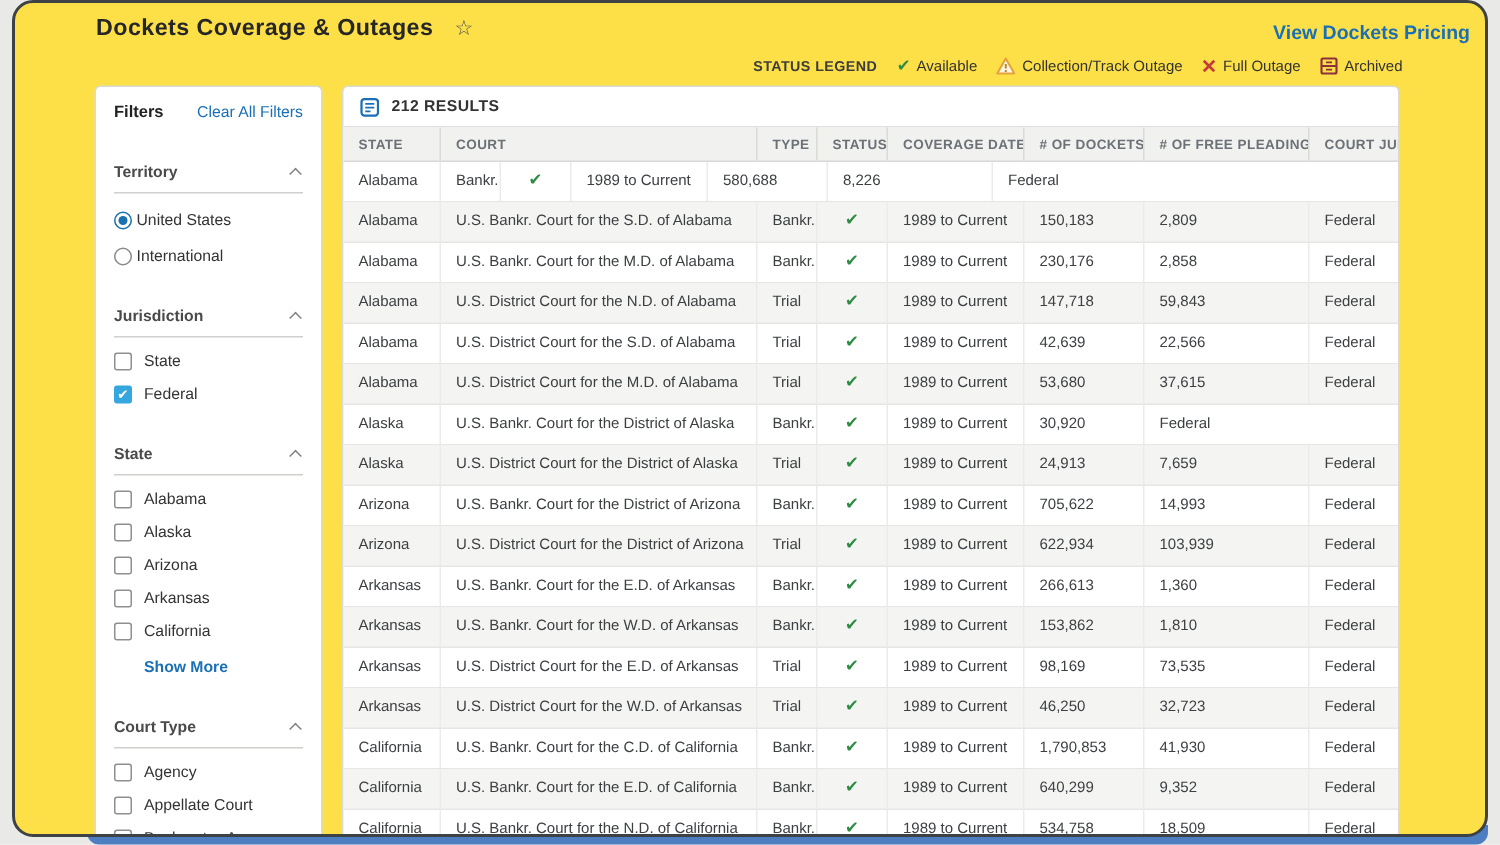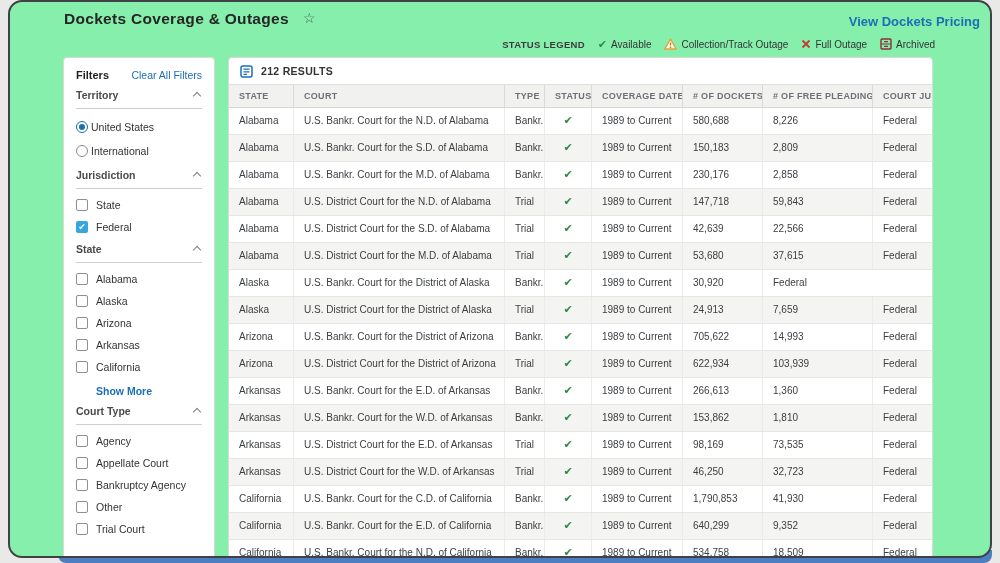--- a/index.html
+++ b/index.html
@@ -3,42 +3,42 @@
 <meta charset="utf-8">
 <style>
   * { margin:0; padding:0; box-sizing:border-box; }
   html,body { width:1000px; height:563px; overflow:hidden; background:#e9e9e7;
     font-family:"Liberation Sans","DejaVu Sans",sans-serif; }
 
   .bottom-accent { position:absolute; left:58px; top:550px; width:934px; height:13px;
     background:#4d7ec1; border-radius:0 0 8px 8px; }
 
   .window { position:absolute; left:8px; top:0; width:984px; height:558px;
-    background:#86efac; border:2px solid #3f4245; border-radius:14px; overflow:hidden; }
+    background:#fde047; border:2px solid #3f4245; border-radius:14px; overflow:hidden; }
 
   
   .page-title { position:absolute; left:54px; top:8px; font-size:15.5px; font-weight:bold;
     color:#262626; letter-spacing:.3px; }
   .fav-star { position:absolute; left:293px; top:8px; font-size:14px; color:#555; cursor:pointer; }
   .pricing-link { position:absolute; right:10px; top:12px; font-size:13px; font-weight:bold;
     color:#1b6fb5; text-decoration:none; cursor:pointer; }
 
   .legend { position:absolute; top:36px; right:55px; display:flex; align-items:center; gap:13px; }
   .legend-label { font-size:9.5px; font-weight:bold; color:#3c3c3c; letter-spacing:.3px; }
   .legend-item { display:flex; align-items:center; gap:4px; font-size:10px; color:#333; }
   .glyph-check { color:#2e8b44; font-size:11px; font-weight:bold; line-height:1; }
 
   
   .sidebar { position:absolute; left:53px; top:55px; width:152px; height:560px;
     background:#fff; border:1px solid #d9d9d6; border-radius:4px; padding:11px 12px; }
   .f-head { display:flex; justify-content:space-between; align-items:flex-start; }
   .f-title { font-size:11px; font-weight:bold; color:#222; }
   .link-blue { font-size:10.5px; color:#1b6fb5; cursor:pointer; text-decoration:none; }
   .section-title { display:flex; justify-content:space-between; align-items:center;
-    margin-top:8px; padding-bottom:7px; border-bottom:1px solid #cfcfcc;
+    margin-top:28px; padding-bottom:7px; border-bottom:1px solid #cfcfcc;
     font-size:10.5px; font-weight:bold; color:#4a4a4a; cursor:pointer; }
   .chev { width:6px; height:6px; border-left:1.5px solid #808080; border-top:1.5px solid #808080;
     transform:rotate(45deg); margin:2px 2px 0 0; }
   .radio-row { display:flex; align-items:center; gap:3px; margin:12px 0; font-size:10.5px;
     color:#333; cursor:pointer; }
   .radio { position:relative; width:12px; height:12px; border:1.5px solid #8a8a8a;
     border-radius:50%; background:#fff; flex:none; }
   .radio.sel { border-color:#1a6fae; }
   .radio.sel::after { content:""; position:absolute; inset:2px; background:#1a6fae; border-radius:50%; }
   .cb-row { display:flex; align-items:center; gap:8px; margin:10px 0; font-size:10.5px;
@@ -223,21 +223,20 @@
       <div class="th c3">TYPE</div>
       <div class="th c4">STATUS</div>
       <div class="th c5">COVERAGE DATES</div>
       <div class="th c6"># OF DOCKETS</div>
       <div class="th c7"># OF FREE PLEADINGS</div>
       <div class="th c8">COURT JURISDICTION</div>
     </div>
     <div id="table-body">
       <div class="trow">
         <div class="td c1">Alabama</div>
-        <div class="td c2">U.S. Bankr. Court for the N.D. of Alabama</div>
         <div class="td c3">Bankr.</div>
         <div class="td c4 status">
           <span class="glyph-check">✔</span>
         </div>
         <div class="td c5">1989 to Current</div>
         <div class="td c6">580,688</div>
         <div class="td c7">8,226</div>
         <div class="td c8">Federal</div>
       </div>
 

